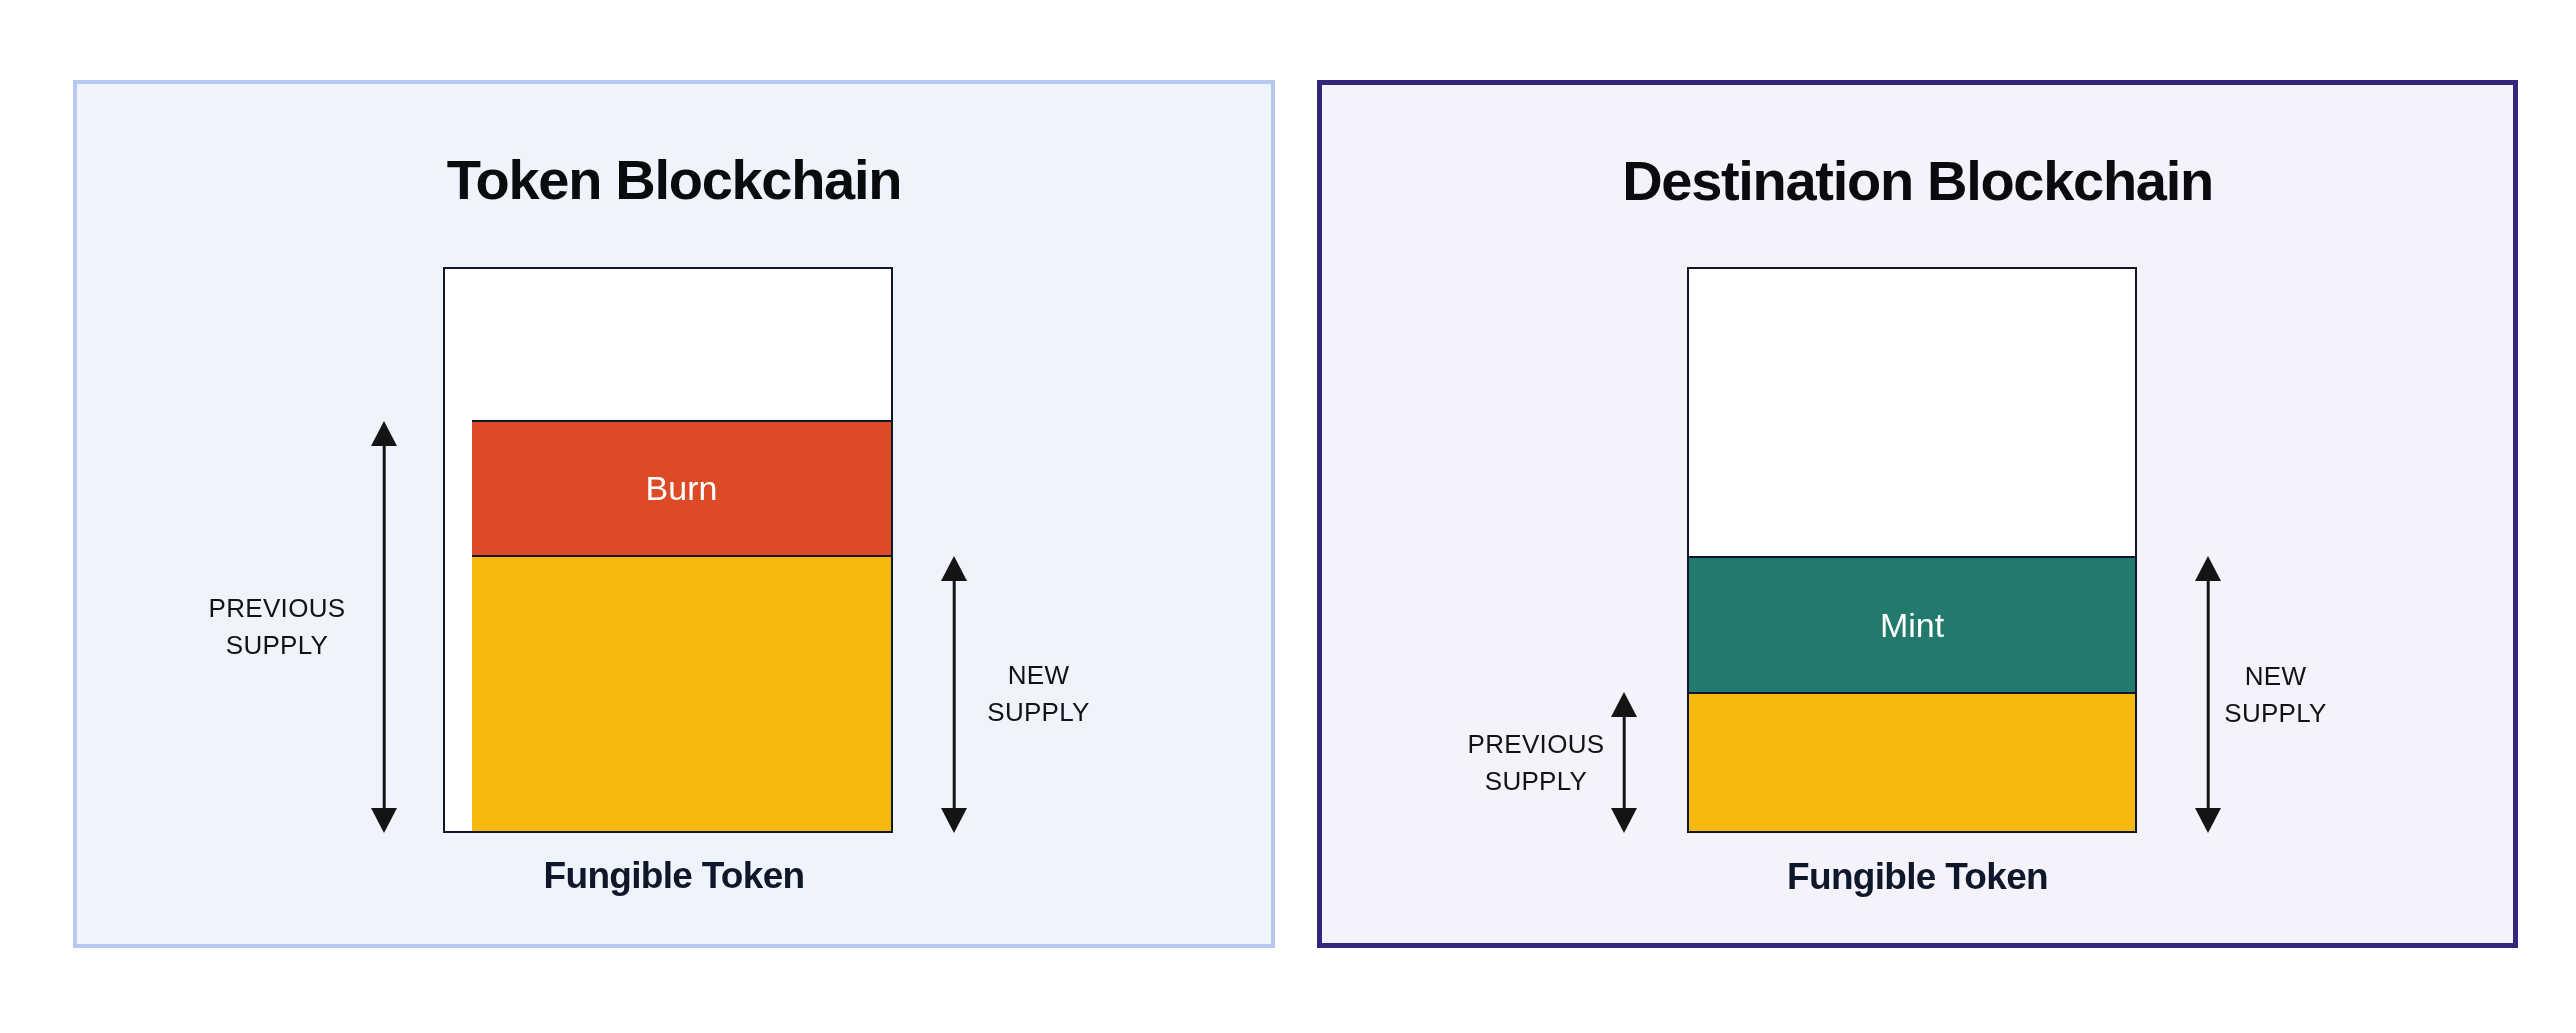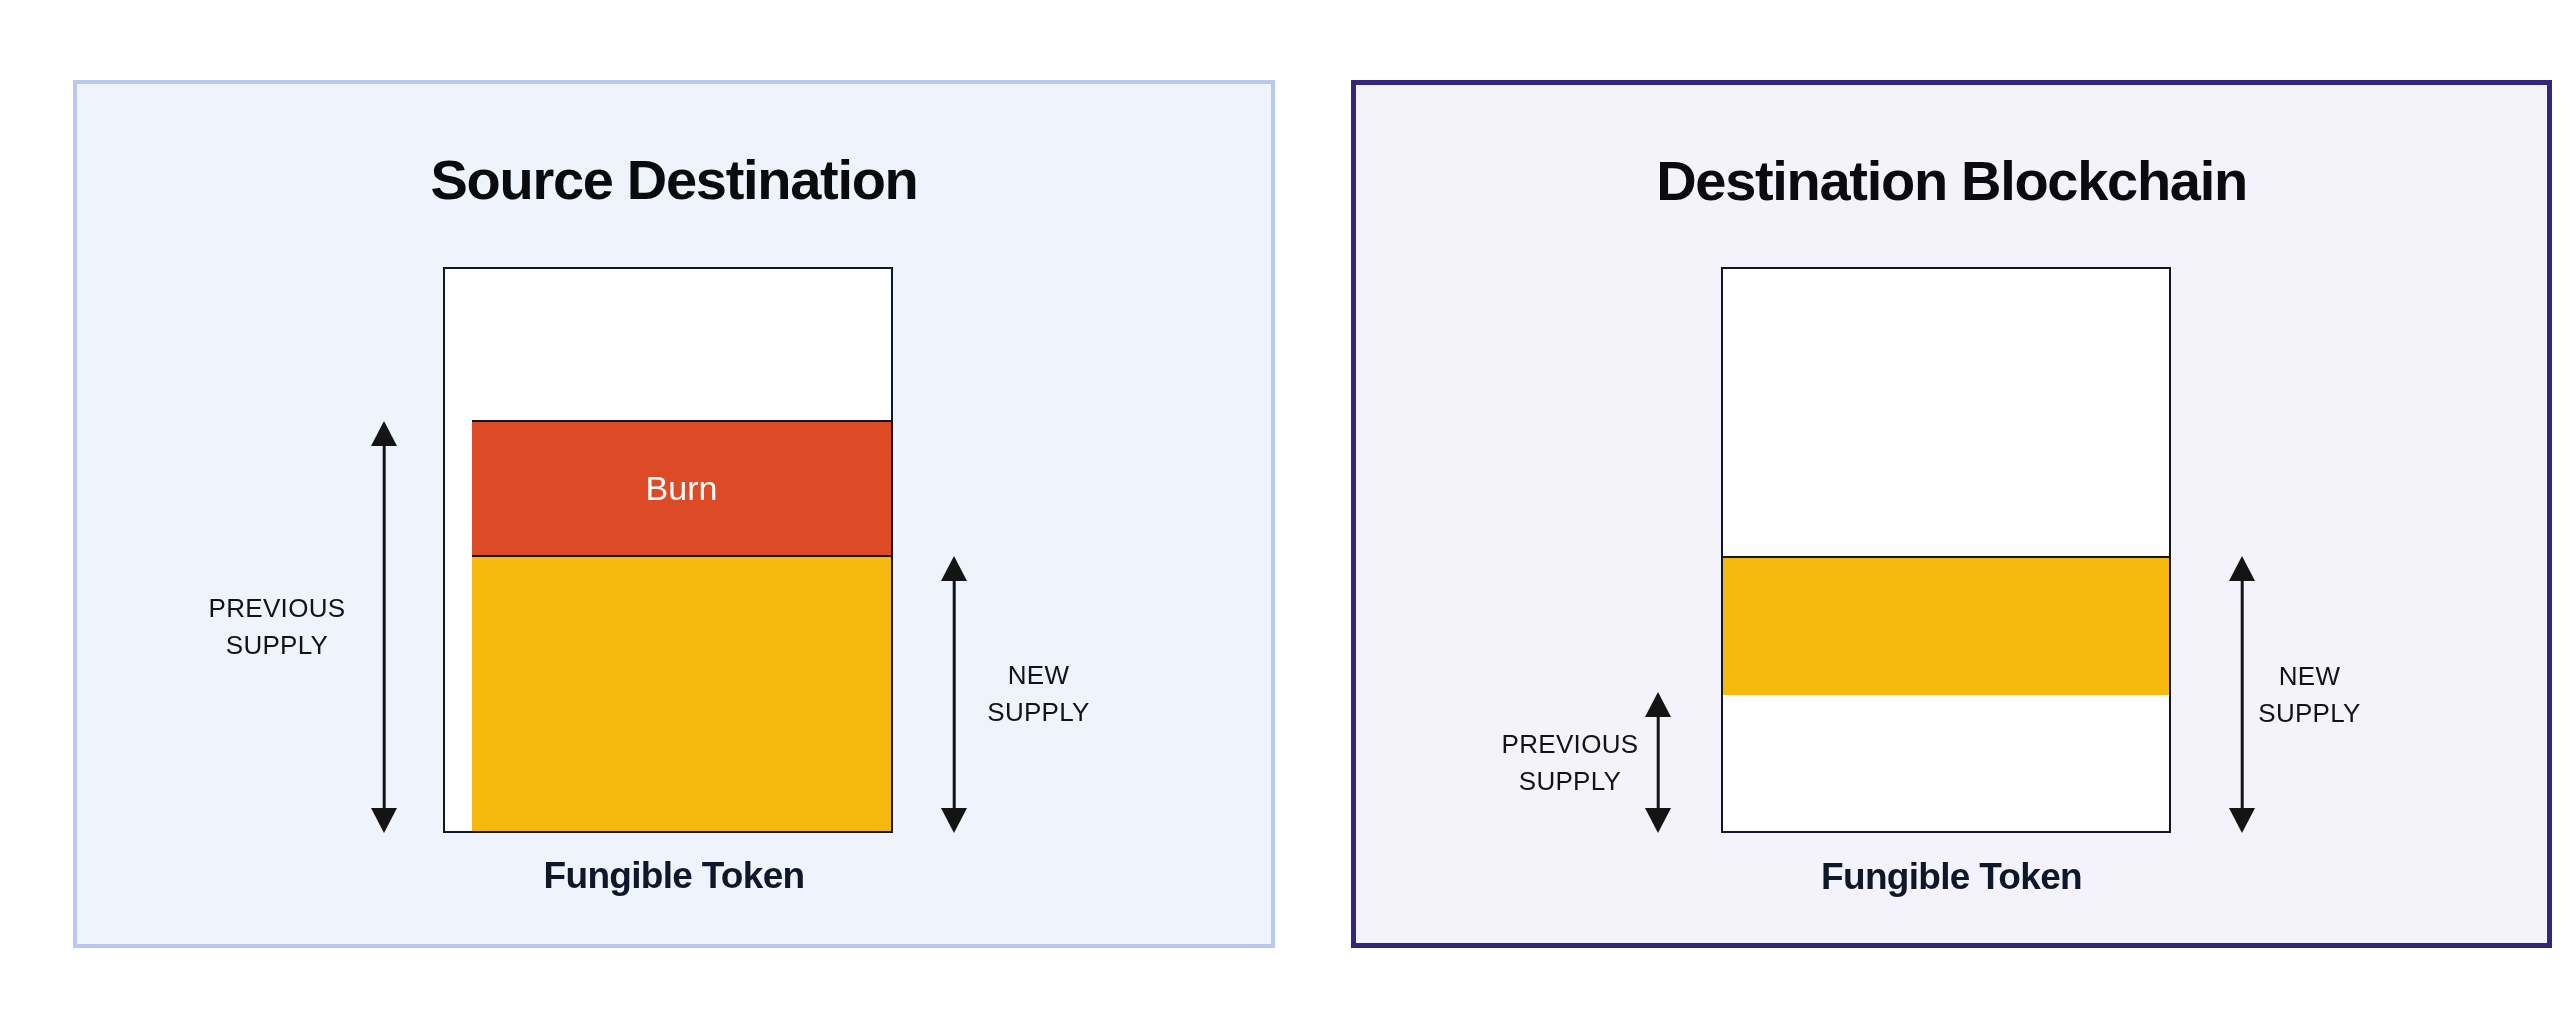--- a/index.html
+++ b/index.html
@@ -126,21 +126,21 @@
   .panel-dst .label-prev { left: 129px; top: 641px; width: 170px; }
   .panel-dst .label-new  { left: 875px; top: 573px; width: 157px; }
 </style>
 </head>
 <body>
 
 <div class="canvas">
 
   <div class="panel panel-src" style="background-color: rgb(239, 243, 252); border-color: rgb(185, 200, 241);">
 
-    <div class="panel-title">Source Destination</div>
+    <div class="panel-title">Token Blockchain</div>
 
     <div class="bar" style="border-color: rgb(18, 22, 42); padding-left: 27px;">
       <div class="seg" style="height: 26.9%; background-color: rgb(255, 255, 255);"></div>
       <div class="seg" style="height: 24%; background-color: rgb(220, 74, 38);">
         <span class="seg-label">Burn</span>
       </div>
       <div class="seg" style="height: 49.1%; background-color: rgb(245, 185, 13);"></div>
     </div>
 
     <div class="varrow arrow-prev">
@@ -153,26 +153,29 @@
     <div class="varrow arrow-new">
       <div class="head-up"></div>
       <div class="shaft"></div>
       <div class="head-down"></div>
     </div>
     <div class="supply-label label-new">NEW SUPPLY</div>
 
     <div class="panel-caption">Fungible Token</div>
   </div>
 
-  <div class="panel panel-dst" style="background-color: rgb(244, 242, 251); border-color: rgb(54, 37, 125); margin-left: 34px;">
+  <div class="panel panel-dst" style="background-color: rgb(244, 242, 251); border-color: rgb(54, 37, 125);">
 
     <div class="panel-title">Destination Blockchain</div>
 
     <div class="bar" style="border-color: rgb(18, 22, 42);">
       <div class="seg" style="height: 51.1%; background-color: rgb(255, 255, 255);"></div>
+      <div class="seg" style="height: 24.2%; background-color: rgb(34, 122, 109);">
+        <span class="seg-label">Mint</span>
+      </div>
       <div class="seg" style="height: 24.7%; background-color: rgb(245, 185, 13);"></div>
     </div>
 
     <div class="varrow arrow-prev">
       <div class="head-up"></div>
       <div class="shaft"></div>
       <div class="head-down"></div>
     </div>
     <div class="supply-label label-prev">PREVIOUS SUPPLY</div>
 

